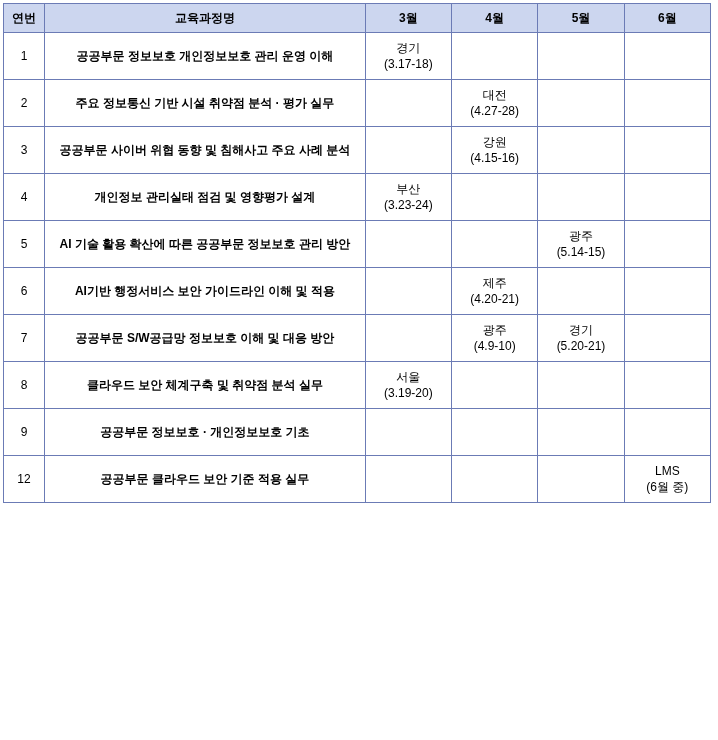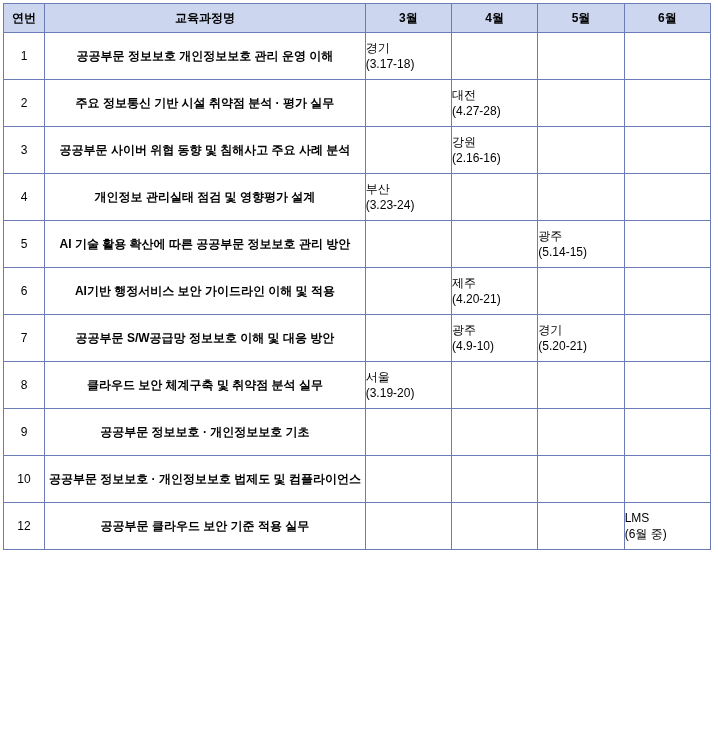--- a/index.html
+++ b/index.html
@@ -44,21 +44,21 @@
     font-size: 13px;
   }
   td.cell-name {
     text-align: center;
     padding-left: 10px;
     padding-right: 6px;
     font-size: 12px;
     font-weight: bold;
   }
   td.cell-month {
-    text-align: left;
+    text-align: center;
     font-size: 12px;
     padding: 4px 2px;
   }
   tbody tr {
     height: 47px;
   }
   .m-line {
     display: block;
   }
 </style>
@@ -106,21 +106,21 @@
         </td>
         <td class="cell-month"></td>
         <td class="cell-month"></td>
       </tr>
       <tr>
         <td class="cell-no">3</td>
         <td class="cell-name">공공부문 사이버 위협 동향 및 침해사고 주요 사례 분석</td>
         <td class="cell-month"></td>
         <td class="cell-month">
           <span class="m-line">강원</span>
-          <span class="m-line">(2.16-16)</span>
+          <span class="m-line">(4.15-16)</span>
         </td>
         <td class="cell-month"></td>
         <td class="cell-month"></td>
       </tr>
       <tr>
         <td class="cell-no">4</td>
         <td class="cell-name">개인정보 관리실태 점검 및 영향평가 설계</td>
         <td class="cell-month">
           <span class="m-line">부산</span>
           <span class="m-line">(3.23-24)</span>
@@ -172,28 +172,20 @@
           <span class="m-line">서울</span>
           <span class="m-line">(3.19-20)</span>
         </td>
         <td class="cell-month"></td>
         <td class="cell-month"></td>
         <td class="cell-month"></td>
       </tr>
       <tr>
         <td class="cell-no">9</td>
         <td class="cell-name">공공부문 정보보호 · 개인정보보호 기초</td>
-        <td class="cell-month"></td>
-        <td class="cell-month"></td>
-        <td class="cell-month"></td>
-        <td class="cell-month"></td>
-      </tr>
-      <tr>
-        <td class="cell-no">10</td>
-        <td class="cell-name">공공부문 정보보호 · 개인정보보호 법제도 및 컴플라이언스</td>
         <td class="cell-month"></td>
         <td class="cell-month"></td>
         <td class="cell-month"></td>
         <td class="cell-month"></td>
       </tr>
       <tr>
         <td class="cell-no">12</td>
         <td class="cell-name">공공부문 클라우드 보안 기준 적용 실무</td>
         <td class="cell-month"></td>
         <td class="cell-month"></td>

